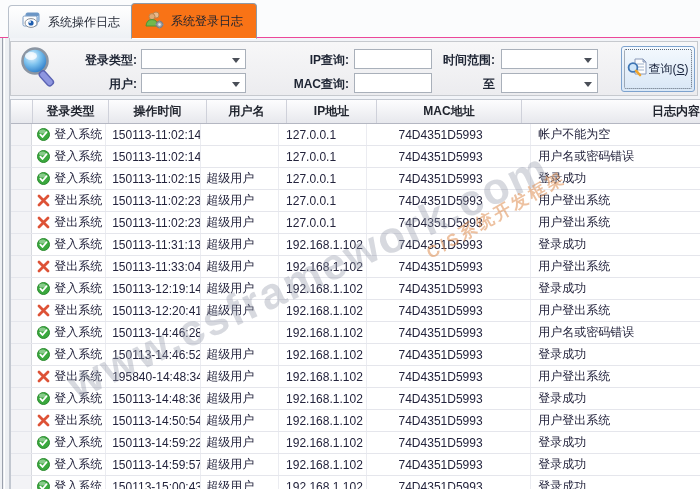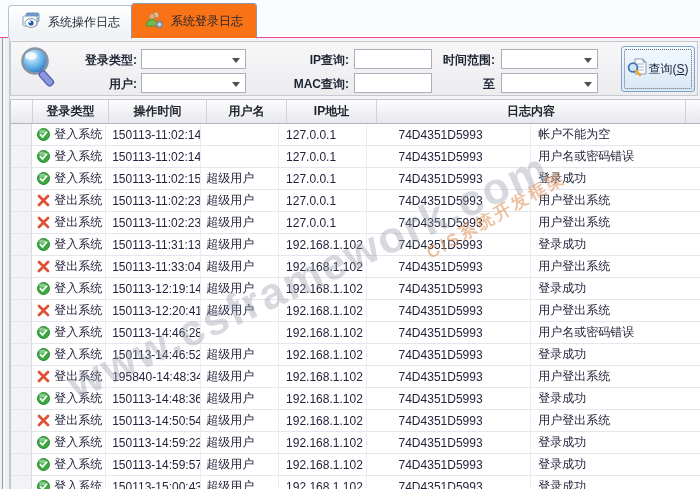--- a/index.html
+++ b/index.html
@@ -168,20 +168,21 @@
     </div>
 
   <div class="tablewrap">
     <div class="tbl">
       <div class="thead">
         <div class="th c0"></div>
         <div class="th c1">登录类型</div>
         <div class="th c2">操作时间</div>
         <div class="th c3">用户名</div>
         <div class="th c4">IP地址</div>
+        <div class="th c5">MAC地址</div>
         <div class="th c6">日志内容</div>
       </div>
       <div id="tbody">
           <div class="row">
             <div class="td c0"></div>
             <div class="td c1">
               <svg width="13" height="13" viewBox="0 0 13 13">
                 <circle cx="6.5" cy="6.5" r="6" fill="#3aa83e" stroke="#2a8a2e"></circle>
                 <ellipse cx="5.4" cy="3.6" rx="3.4" ry="2" fill="#ffffff" opacity="0.4"></ellipse>
                 <path d="M3.4,6.7 L5.5,9 L9.6,4.1" fill="none" stroke="#ffffff" stroke-width="1.8" stroke-linecap="round" stroke-linejoin="round"></path>

